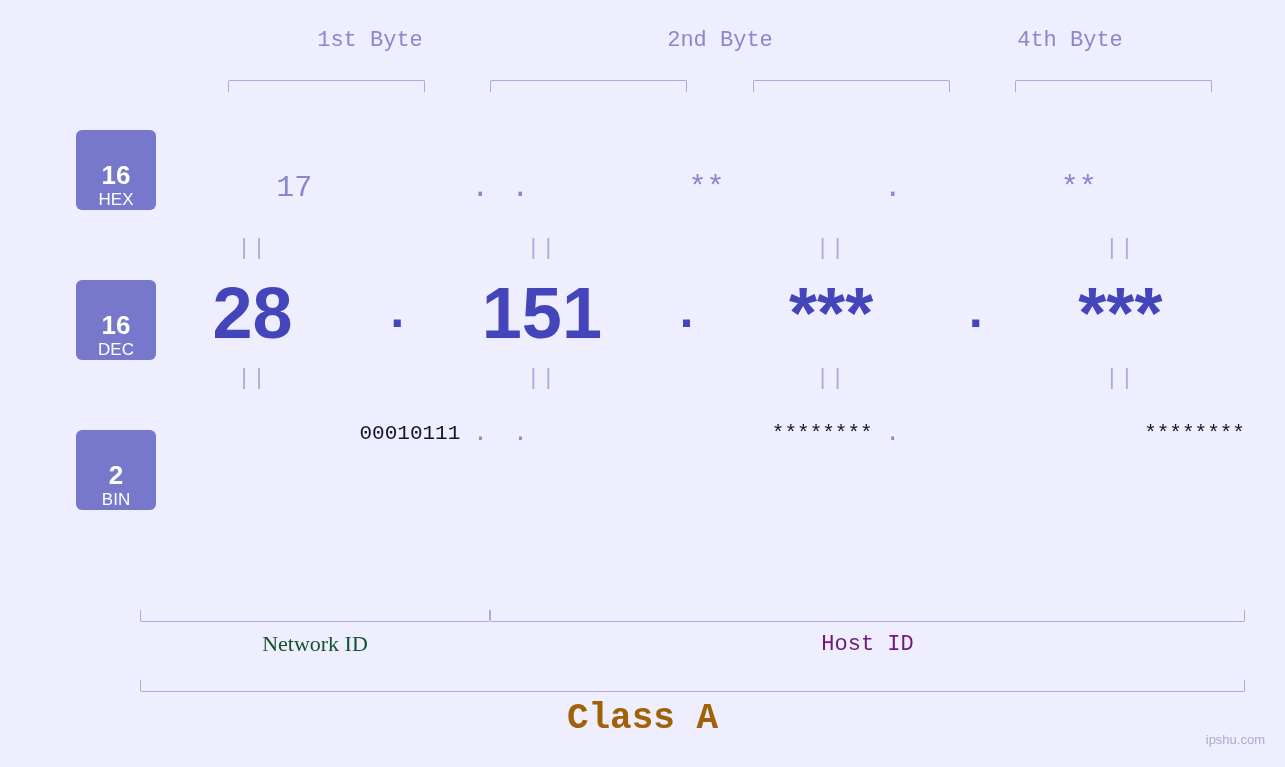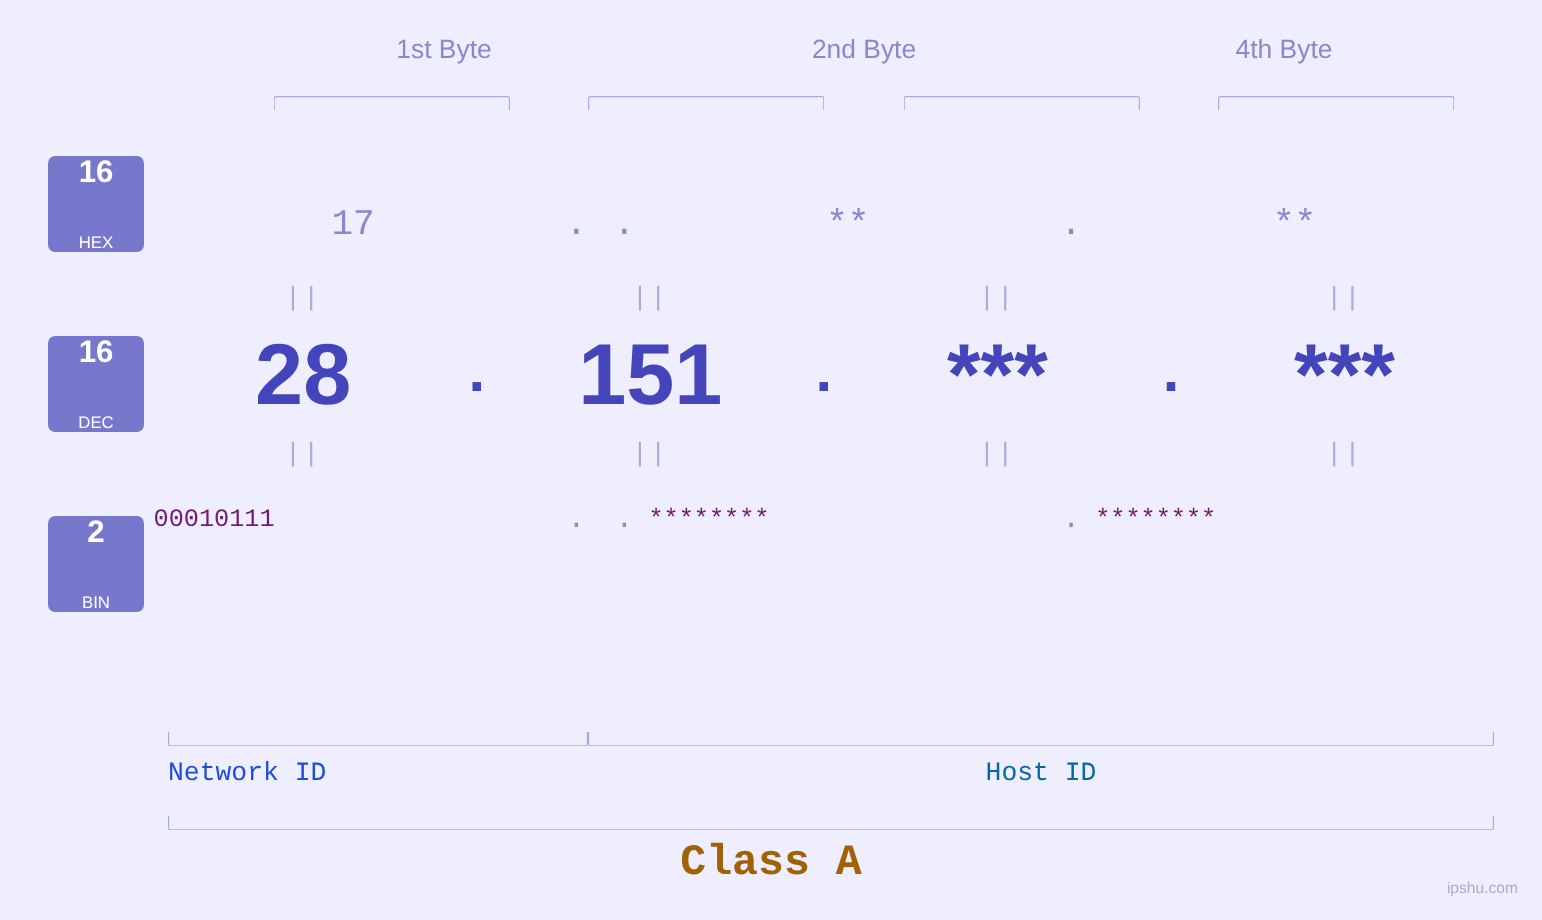--- a/index.html
+++ b/index.html
@@ -27,21 +27,21 @@
       top: 28px;
       left: 195px;
       right: 40px;
     }
 
     .byte-header {
       flex: 1;
       text-align: center;
       color: #8888cc;
       font-size: 22px;
-      font-family: Liberation Sans, sans-serif;
+      font-family: Liberation Mono, monospace;
       font-weight: normal;
     }
 
     
     .brackets-top {
       display: flex;
       position: absolute;
       top: 80px;
       left: 195px;
       right: 40px;
@@ -74,33 +74,34 @@
     }
 
     .badge {
       width: 80px;
       height: 80px;
       background: #7777cc;
       border-radius: 6px;
       display: flex;
       flex-direction: column;
       align-items: center;
-      justify-content: space-between;
+      justify-content: flex-end;
       color: white;
       font-family: Arial, sans-serif;
+      margin-left: 36px;
     }
 
     .badge-num {
       font-size: 26px;
       font-weight: bold;
       line-height: 1;
     }
 
     .badge-label {
-      font-size: 14px;
+      font-size: 17px;
       font-weight: normal;
       margin-top: 2px;
     }
 
     
     .rows-area {
       position: absolute;
       top: 100px;
       left: 128px;
       right: 40px;
@@ -181,22 +182,22 @@
 
     
     .bin-row {
       display: flex;
       align-items: center;
       height: 70px;
     }
 
     .bin-cell {
       flex: 1;
-      text-align: left;
-      color: #701a75;
+      text-align: right;
+      color: #0f172a;
       font-size: 21px;
       font-family: 'Courier New', Courier, monospace;
     }
 
     .bin-dot {
       width: 40px;
       text-align: center;
       color: #8888cc;
       font-size: 24px;
     }
@@ -224,32 +225,33 @@
       border-top: none;
       border-radius: 0 0 2px 2px;
     }
 
     
     .network-id-label {
       position: absolute;
       bottom: 110px;
       left: 140px;
       width: 350px;
-      color: #1d4ed8;
+      text-align: center;
+      color: #14532d;
       font-size: 22px;
-      font-family: Liberation Mono, monospace;
+      font-family: Liberation Serif, serif;
     }
 
     .host-id-label {
       position: absolute;
       bottom: 110px;
       left: 490px;
       right: 40px;
       text-align: center;
-      color: #0369a1;
+      color: #701a75;
       font-size: 22px;
       font-family: 'Courier New', Courier, monospace;
     }
 
     
     .main-bracket-bottom {
       position: absolute;
       bottom: 75px;
       left: 140px;
       right: 40px;

